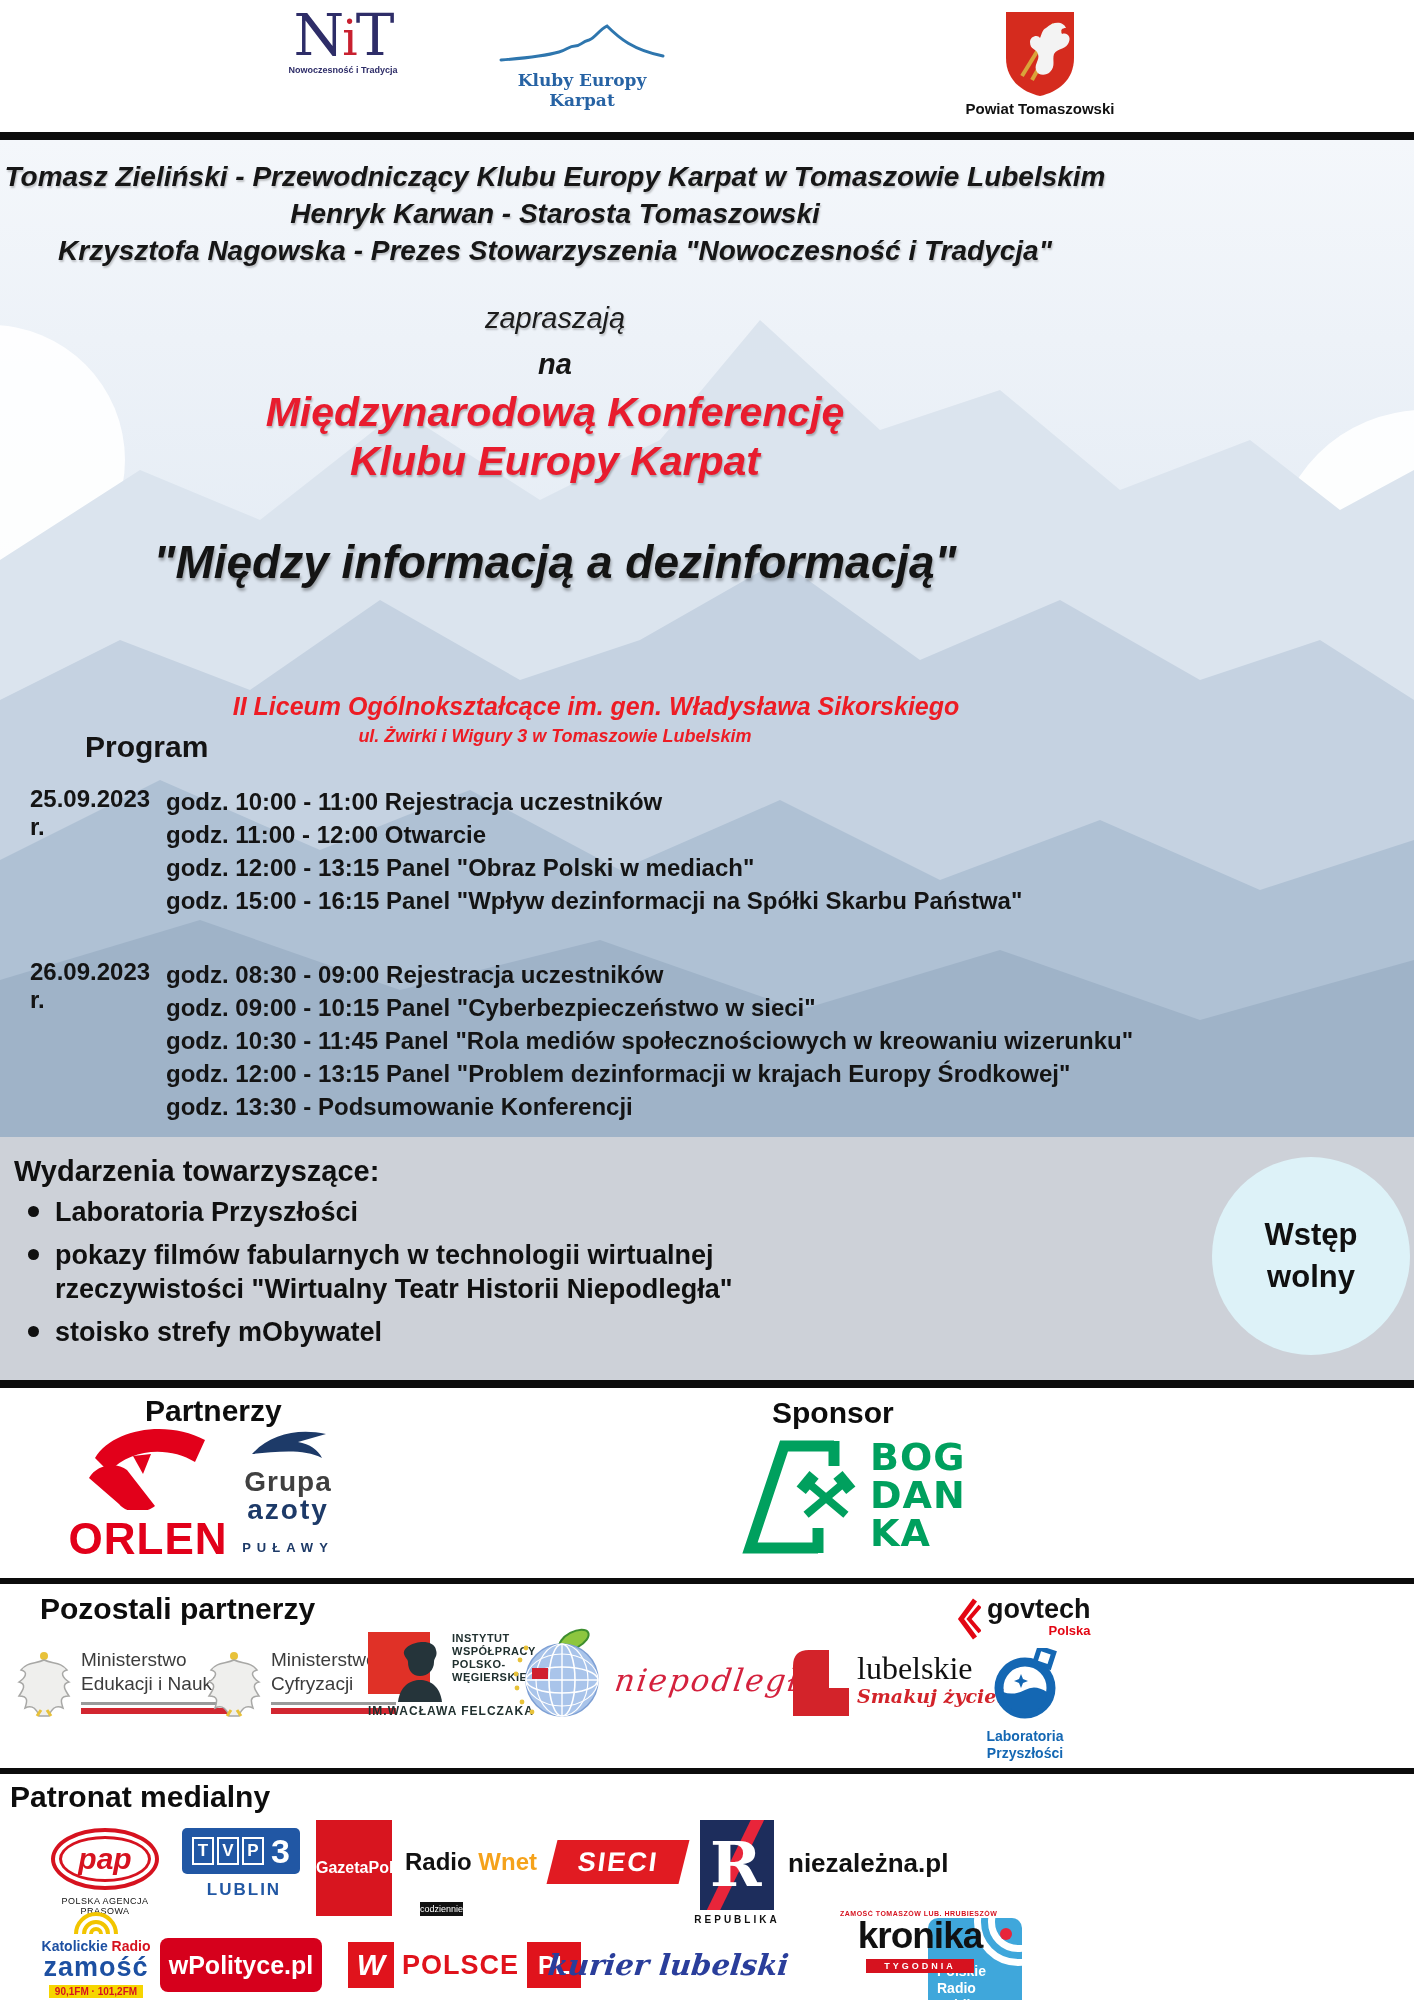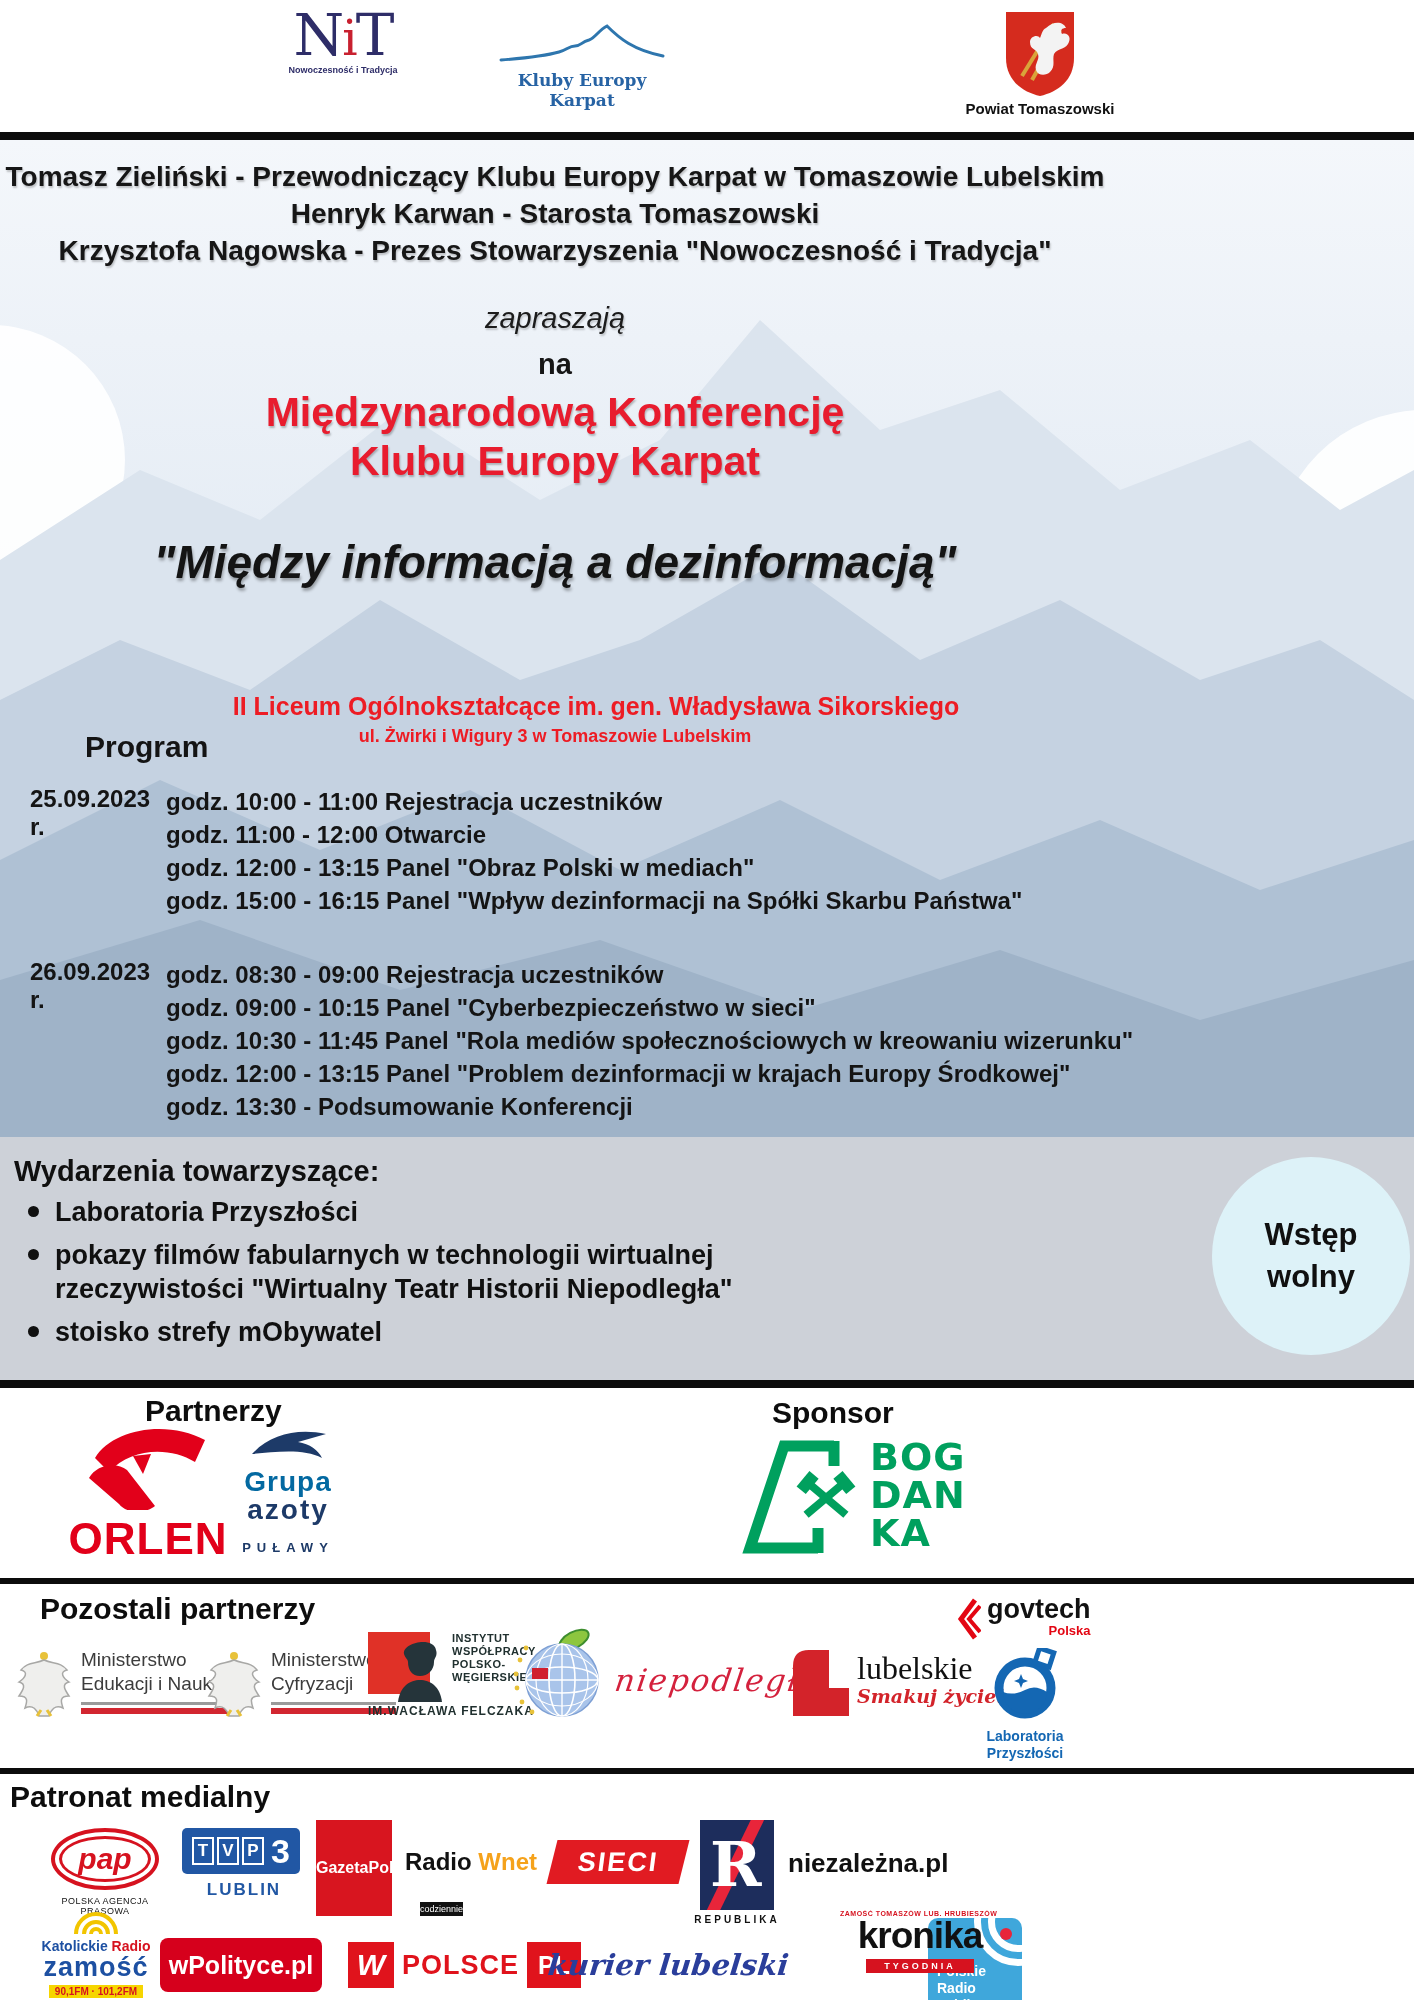--- a/index.html
+++ b/index.html
@@ -18,21 +18,21 @@
   .kek { left:492px; top:22px; width:180px; text-align:center; }
   .kek-label { font-family:"DejaVu Serif",serif; font-weight:bold; color:#2763a4; font-size:17px; margin-top:2px; }
   .powiat { left:940px; top:10px; width:200px; text-align:center; }
   .powiat-cap { font-size:15px; font-weight:bold; color:#111; margin-top:2px; }
 
   
   .hero { position:absolute; left:0; top:140px; width:1414px; height:997px;
           background:linear-gradient(180deg,#f4f7fb 0%,#e6edf5 40%,#d8e2ee 70%,#c2cfdf 100%); overflow:hidden; }
   .hero svg.mtn { position:absolute; left:0; top:0; }
   .herotext { position:relative; z-index:3; }
-  .center-col { position:absolute; left:0; width:1110px; text-align:center; }
+  .center-col { position:absolute; left:0; width:1110px; text-align:center;font-style:italic; }
   .org-line { font-size:28px; font-weight:bold; color:#161616; line-height:37px; text-shadow:1px 2px 2px rgba(0,0,0,.22); }
   .invite { font-size:29px; font-style:italic; color:#1c1c1c; text-shadow:1px 2px 2px rgba(0,0,0,.2); }
   .na { font-size:29px; font-weight:bold; color:#161616; }
   .conf-title { font-size:41px; font-weight:bold; color:#e81c2e; line-height:49px; text-shadow:1px 2px 2px rgba(0,0,0,.25); }
   .theme { font-size:46px; font-weight:bold; font-style:italic; color:#141414; text-shadow:1px 3px 3px rgba(0,0,0,.3); }
   .date-line { font-size:37px; font-weight:bold; color:#ed1c24; text-shadow:1px 2px 2px rgba(0,0,0,.2); }
   .venue-line { font-size:25px; font-weight:bold; color:#ed1c24; }
   .addr-line { font-size:18px; font-weight:bold; color:#ed1c24; }
   .program-h { font-size:30px; font-weight:bold; color:#141414; }
   .day-block { position:absolute; display:flex; z-index:3; }
@@ -48,21 +48,21 @@
   .events .dot { width:11px; height:11px; border-radius:50%; background:#101010; margin:11px 16px 0 0; flex:none; }
   .events .etext { font-size:27px; font-weight:bold; color:#101010; line-height:34px; white-space:pre-line; }
   .badge { position:absolute; left:1212px; top:20px; width:198px; height:198px; border-radius:50%;
            background:#ddf2f8; display:flex; align-items:center; justify-content:center; text-align:center;
            font-size:31px; font-weight:bold; color:#101010; line-height:42px; white-space:pre-line; }
 
   
   .sec-h { font-size:30px; font-weight:bold; color:#0d0d0d; }
   .orlen-word { font-size:44px; font-weight:bold; color:#e2001a; letter-spacing:1px; }
   .azoty { text-align:center; width:120px; }
-  .azoty-l1 { font-size:28px; font-weight:bold; color:#0369a1; letter-spacing:1px; }
+  .azoty-l1 { font-size:28px; font-weight:bold; color:#404040; letter-spacing:1px; }
   .azoty-l2 { font-size:28px; font-weight:bold; color:#1d3a68; letter-spacing:2px; margin-top:-4px; }
   .azoty-l3 { font-size:13px; font-weight:bold; color:#1d3a68; letter-spacing:6px; margin-top:14px; }
   .bog-text div { font-size:38px; font-weight:800; color:#00a05e; line-height:38px; letter-spacing:1px; font-family:"DejaVu Sans",sans-serif; }
 
   
   .ministry { display:flex; align-items:flex-start; }
   .min-text { margin-left:8px; }
   .min-text .l { font-size:19px; color:#3c3c3c; line-height:24px; }
   .min-bars { margin-top:6px; }
   .bar-g { height:3px; background:#9b9b9b; }

